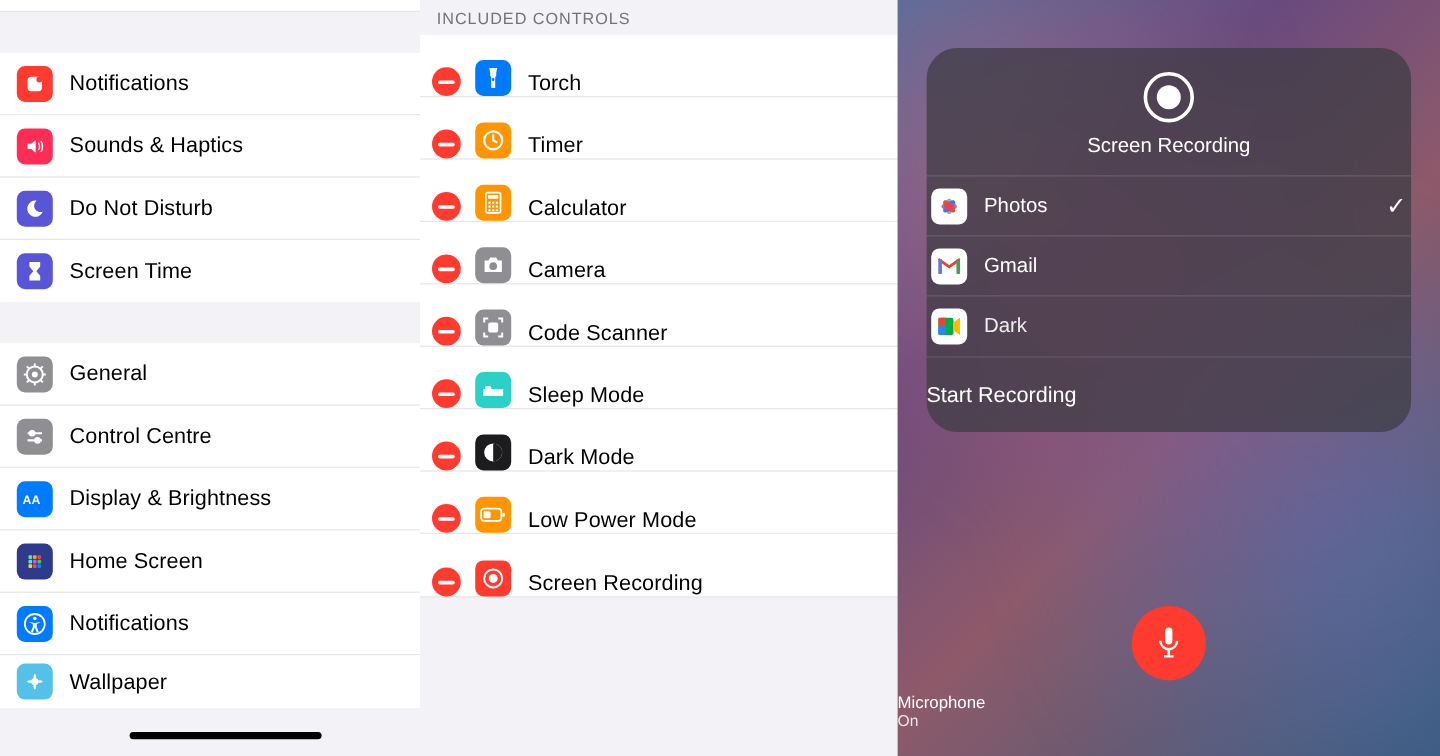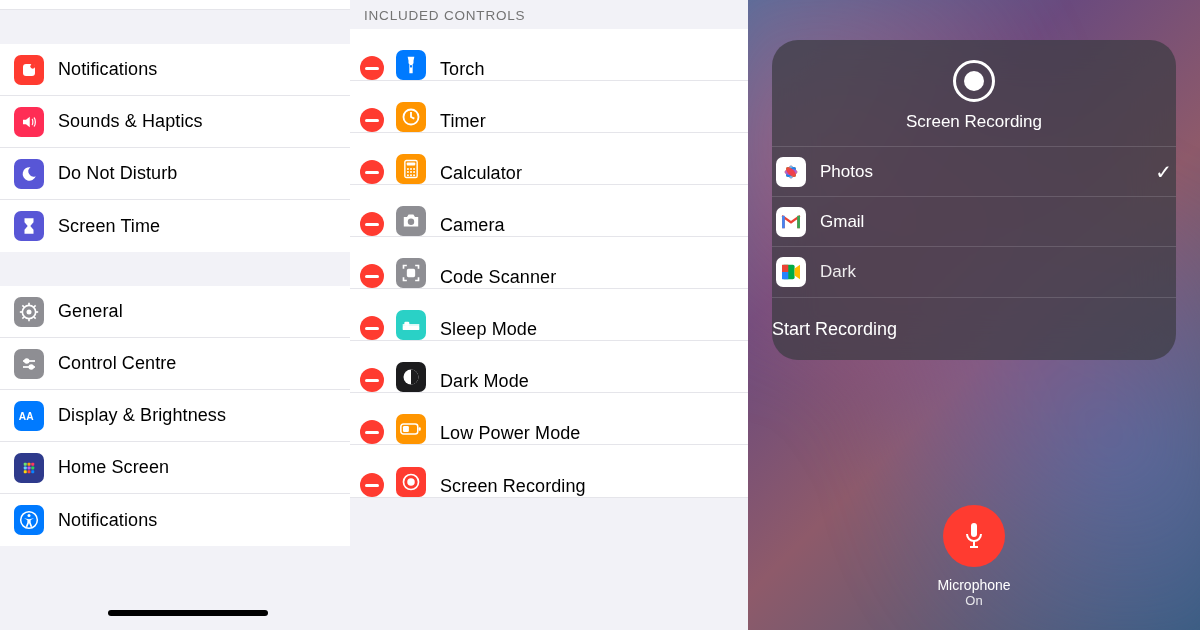--- a/index.html
+++ b/index.html
@@ -29,21 +29,21 @@
   .sr-record-icon { width: 42px; height: 42px; border: 3px solid #fff; border-radius: 50%; margin: 0 auto 10px; position:relative; }
   .sr-record-icon::after { content:''; position:absolute; inset:8px; background:#fff; border-radius:50%; }
   .sr-title { text-align:center; font-size: 17px; font-weight: 500; margin-bottom: 14px; }
   .sr-list { margin: 0 0; border-top: 1px solid rgba(255,255,255,0.14); max-height: 152px; overflow: hidden; }
   .sr-item { display:flex; align-items:center; height: 50px; border-bottom: 1px solid rgba(255,255,255,0.14); padding: 0 4px; }
   .sr-item:last-child .sr-name { opacity:.9; }
   .sr-app-icon { width: 30px; height: 30px; border-radius: 7px; margin-right: 14px; background:#fff; display:flex; align-items:center; justify-content:center; }
   .sr-name { font-size: 17px; flex:1; color:#fff; }
   .sr-check { font-size: 20px; color:#fff; }
   .sr-start { text-align:left; padding: 21px 0 20px; font-size: 18px; border-top: 1px solid rgba(255,255,255,0.14); }
-  .mic-wrap { position:absolute; left:0; right:0; bottom: 22px; text-align:center; color:#fff; }
+  .mic-wrap { position:absolute; left:0; right:0; bottom: 22px; color:#fff; }
   .mic-btn { width: 62px; height: 62px; border-radius: 50%; background:#ff3b30; margin: 0 auto 10px; display:flex; align-items:center; justify-content:center; }
   .mic-label { font-size: 14px; }
   .mic-state { font-size: 13px; opacity:.85; }
 
   
   svg { display:block; }
 
   
   .cropped { height: 44px; overflow:hidden; }
   .blackbar { position:absolute; left: 108px; bottom: 14px; width: 160px; height: 6px; background:#000; border-radius: 3px; }
@@ -151,20 +151,29 @@
       </div>
       <div class="row">
         <div class="icon-box" style="background:#007aff">
           <svg width="20" height="20" viewBox="0 0 24 24" fill="#fff">
               <circle cx="12" cy="12" r="10" fill="none" stroke="#fff" stroke-width="1.8"></circle>
               <circle cx="12" cy="6.5" r="1.8"></circle>
               <path d="M6 10l6 1 6-1-4 2v3l2 5-2 .5-2-5-2 5-2-.5 2-5v-3z"></path>
             </svg>
         </div>
         <span class="label">Notifications</span>
+      </div>
+      <div class="row cropped" style="border-bottom:none">
+        <div class="icon-box" style="background:#54c1e8">
+          <svg width="18" height="18" viewBox="0 0 24 24" fill="#fff">
+              <circle cx="12" cy="12" r="4"></circle>
+              <path d="M12 3c2 2 2 5 0 7-2-2-2-5 0-7zM12 21c-2-2-2-5 0-7 2 2 2 5 0 7zM3 12c2-2 5-2 7 0-2 2-5 2-7 0zM21 12c-2 2-5 2-7 0 2-2 5-2 7 0z"></path>
+            </svg>
+        </div>
+        <span class="label">Wallpaper</span>
       </div>
     </div>
     <div class="blackbar"></div>
   </div>
 
   <div class="col col2">
     <div class="section-header">INCLUDED CONTROLS</div>
     <div class="list-group">
       <div class="row">
         <div class="remove-btn"></div>

